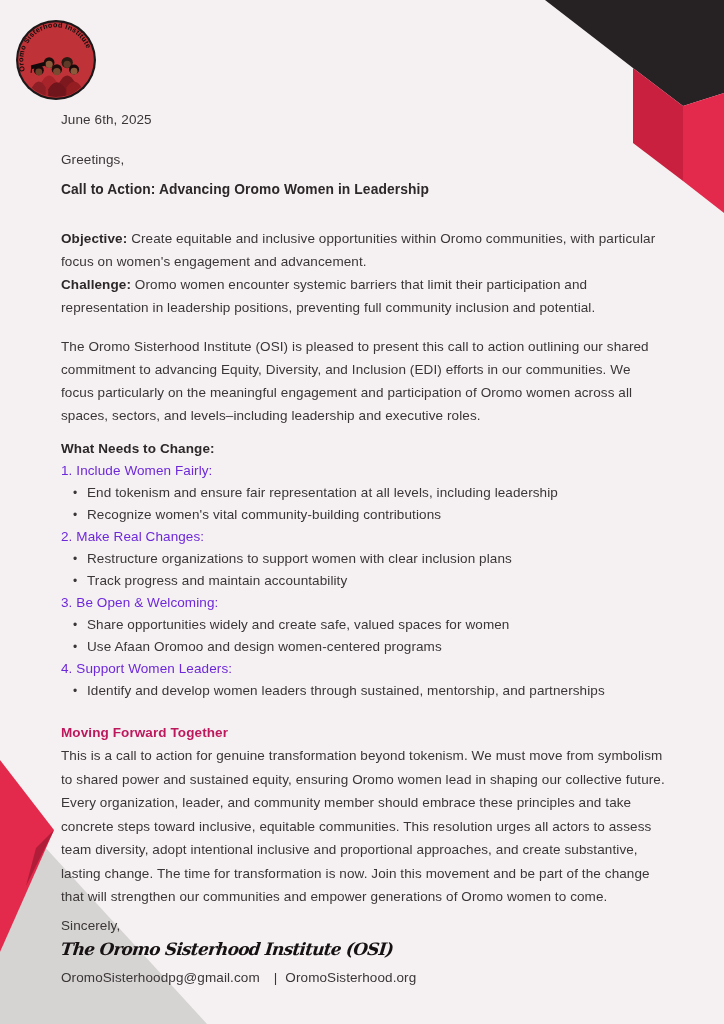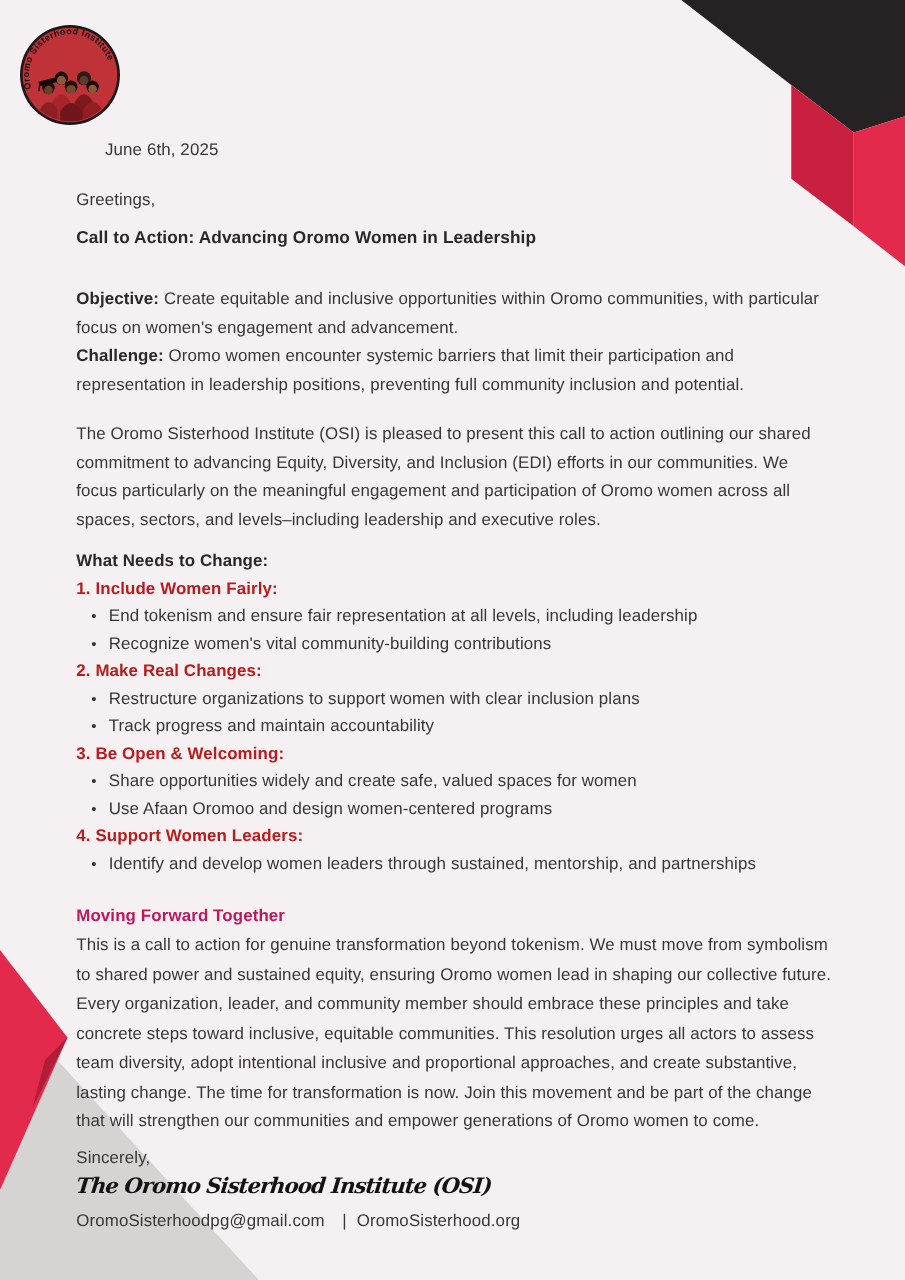--- a/index.html
+++ b/index.html
@@ -17,32 +17,32 @@
     pointer-events: none; z-index: 0;
   }
   .logo {
     position: absolute; left: 13px; top: 17px; width: 86px; height: 86px;
     z-index: 2;
   }
   .content {
     position: absolute; left: 61px; top: 108px; width: 606px; z-index: 1;
     font-size: 13.5px; line-height: 23px; letter-spacing: 0.1px;
   }
-  .date { margin-bottom: 17px; margin-left: 23px; }
+  .date { margin-bottom: 17px; }
   .greeting { margin-bottom: 7px; }
   .title {
     margin-top: 7px; margin-bottom: 0;
     font-weight: 700; font-size: 13.8px; text-align: left; color: #2c2728;
   }
   .para { margin-top: 16px; }
   .obj-block { margin-top: 26px; }
   b, .bold { font-weight: 700; color: #2c2728; }
   .change-heading { margin-top: 11px; font-weight: 700; color: #2c2728; line-height: 22px; }
   .change-list { line-height: 22px; }
-  .item-title { font-weight: 700; color: #b91c1c; }
+  .item-title { font-weight: 400; color: #6d28d9; }
   .bullet-row { display: flex; }
   .bullet-glyph { width: 14px; margin-left: 12px; flex: 0 0 auto; font-size: 12px; }
   .forward-heading { margin-top: 19px; font-weight: 700; color: #be185d; }
   .forward-para { line-height: 23.5px; }
   .closing { margin-top: 5px; }
   .signature {
     font-family: "DejaVu Serif", serif;
     font-style: italic; font-weight: 700;
     font-size: 17px; line-height: 24px; letter-spacing: -0.8px;
     color: #161112; transform: skewX(-6deg); display: inline-block;

